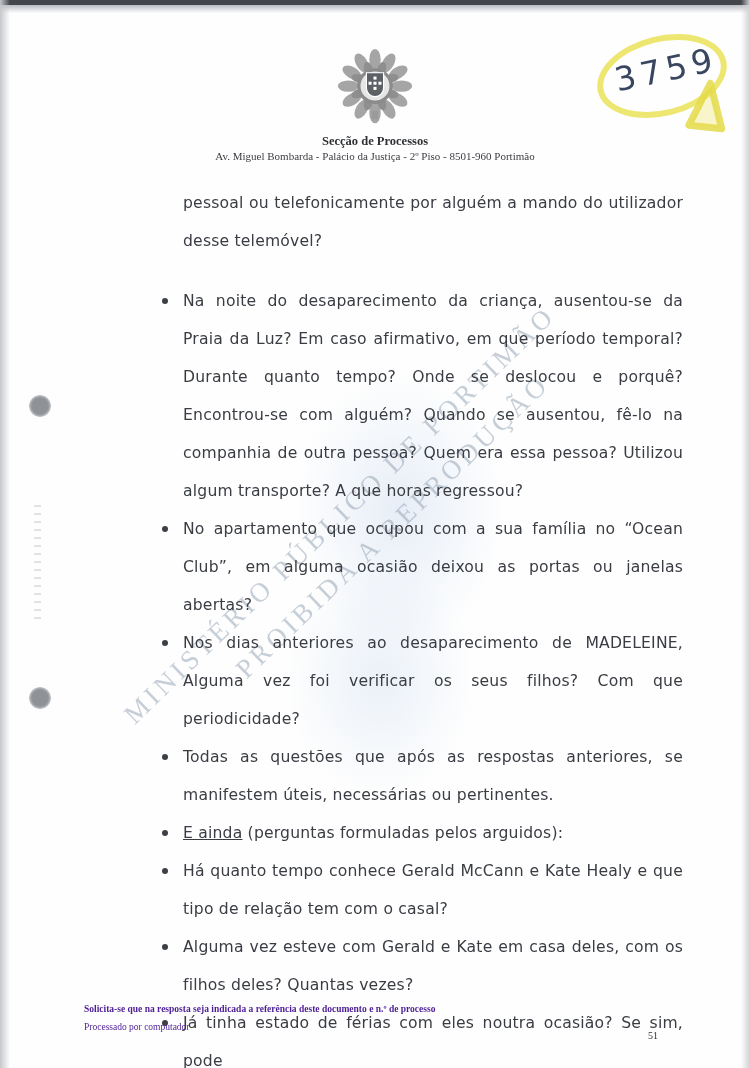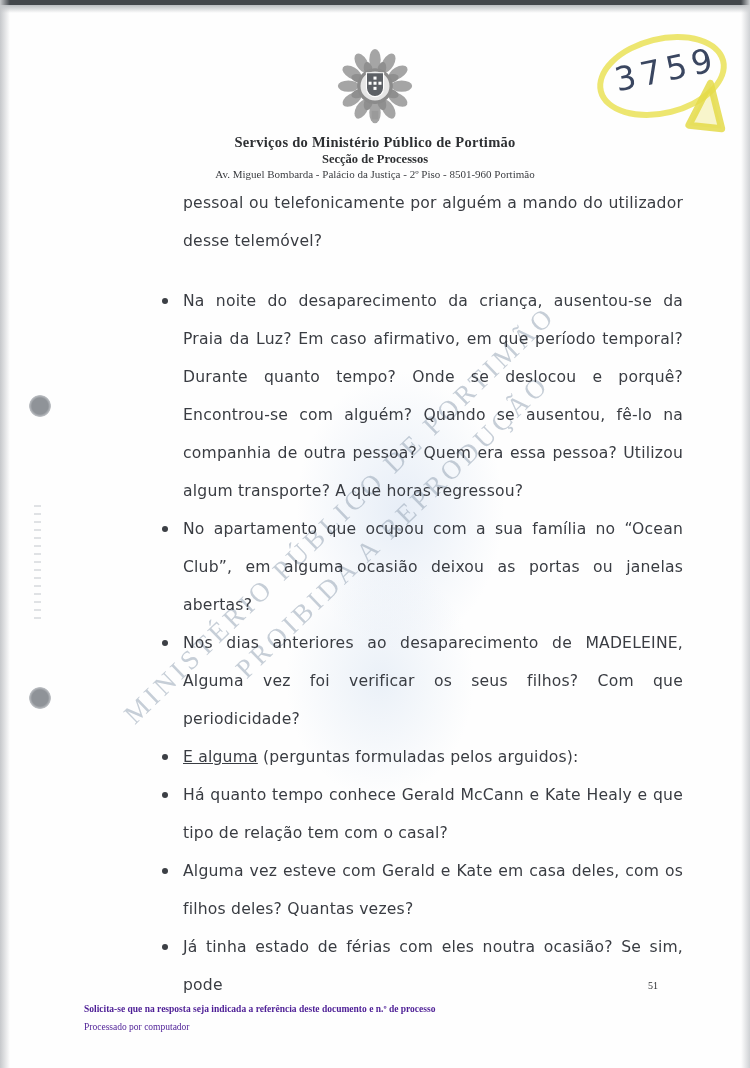--- a/index.html
+++ b/index.html
@@ -59,21 +59,21 @@
   .qlist{list-style:none;margin:22px 0 0;padding:0;}
   .qlist li{position:relative;margin:0;}
   .qlist .dot{position:absolute;left:-21px;top:16px;width:6px;height:6px;border-radius:50%;background:#3c3f45;}
   .b{font-weight:normal;}
   .u{text-decoration:underline;}
 
   
   .footer{position:absolute;left:84px;top:1004px;z-index:3;font-family:Liberation Serif, serif;color:#4c1d95;}
   .foot-note{font-size:9.5px;font-weight:bold;margin:0;}
   .foot-processed{font-size:9.5px;margin:8px 0 0;}
-  .page-number{position:absolute;left:648px;top:980px;z-index:3;
+  .page-number{position:absolute;left:648px;top:1030px;z-index:3;
     font-family:"Liberation Serif",serif;font-size:10px;color:#2e3033;}
 </style>
 </head>
 <body>
 
 <div class="scan">
 
   <div class="edge-top"></div>
   <div class="edge-top-band"></div>
   <div class="edge-left"></div>
@@ -119,38 +119,38 @@
       <path d="M41,26 h18 v16 a9,9 0 0 1 -18,0 z" fill="#5d6166" stroke="#ffffff" stroke-width="1.2"></path>
       <g fill="#ffffff">
         <rect x="48.4" y="30" width="3.2" height="3.2"></rect>
         <rect x="48.4" y="35.4" width="3.2" height="3.2"></rect>
         <rect x="48.4" y="40.8" width="3.2" height="3.2"></rect>
         <rect x="43.2" y="35.4" width="3.2" height="3.2"></rect>
         <rect x="53.6" y="35.4" width="3.2" height="3.2"></rect>
       </g>
       <rect x="46.5" y="66" width="7" height="9" fill="#9a9a9a"></rect>
     </svg>
-    <p class="org-title">Serviços do Ministério Público de Portimão</p>
     <p class="section">Secção de Processos</p>
     <p class="address">Av. Miguel Bombarda - Palácio da Justiça - 2º Piso - 8501-960 Portimão</p>
   </div>
 
   <div class="high-circle"></div>
   <div class="hand-number">3759</div>
   <svg class="high-triangle" width="42" height="56" viewBox="0 0 42 56">
     <polygon points="22,5 5,49 38,49" fill="rgba(232,223,72,.28)" stroke="rgba(228,219,73,.85)" stroke-width="7" stroke-linejoin="round"></polygon>
   </svg>
 
   <div class="main-text">
     <p>pessoal ou telefonicamente por alguém a mando do utilizador desse telemóvel?</p>
     <ul class="qlist">
         <li><span class="dot"></span><span>Na noite do desaparecimento da criança, ausentou-se da Praia da Luz? Em caso afirmativo, em que período temporal? Durante quanto tempo? Onde se deslocou e porquê? Encontrou-se com alguém? Quando se ausentou, fê-lo na companhia de outra pessoa? Quem era essa pessoa? Utilizou algum transporte? A que horas regressou?</span></li>
         <li><span class="dot"></span><span>No apartamento que ocupou com a sua família no “Ocean Club”, em alguma ocasião deixou as portas ou janelas abertas?</span></li>
         <li><span class="dot"></span><span>Nos dias anteriores ao desaparecimento de </span><span class="b">MADELEINE</span><span>, Alguma vez foi verificar os seus filhos? Com que periodicidade?</span></li>
-        <li><span class="dot"></span><span class="u">E alguma</span><span> (perguntas formuladas pelos arguidos):</span></li>
+        <li><span class="dot"></span><span>Todas as questões que após as respostas anteriores, se manifestem úteis, necessárias ou pertinentes.</span></li>
+        <li><span class="dot"></span><span class="u">E ainda</span><span> (perguntas formuladas pelos arguidos):</span></li>
         <li><span class="dot"></span><span>Há quanto tempo conhece Gerald McCann e Kate Healy e que tipo de relação tem com o casal?</span></li>
         <li><span class="dot"></span><span>Alguma vez esteve com Gerald e Kate em casa deles, com os filhos deles? Quantas vezes?</span></li>
         <li><span class="dot"></span><span>Já tinha estado de férias com eles noutra ocasião? Se sim, pode</span></li>
       </ul>
   </div>
 
   <div class="footer">
     <p class="foot-note">Solicita-se que na resposta seja indicada a referência deste documento e n.º de processo</p>
     <p class="foot-processed">Processado por computador</p>
   </div>

